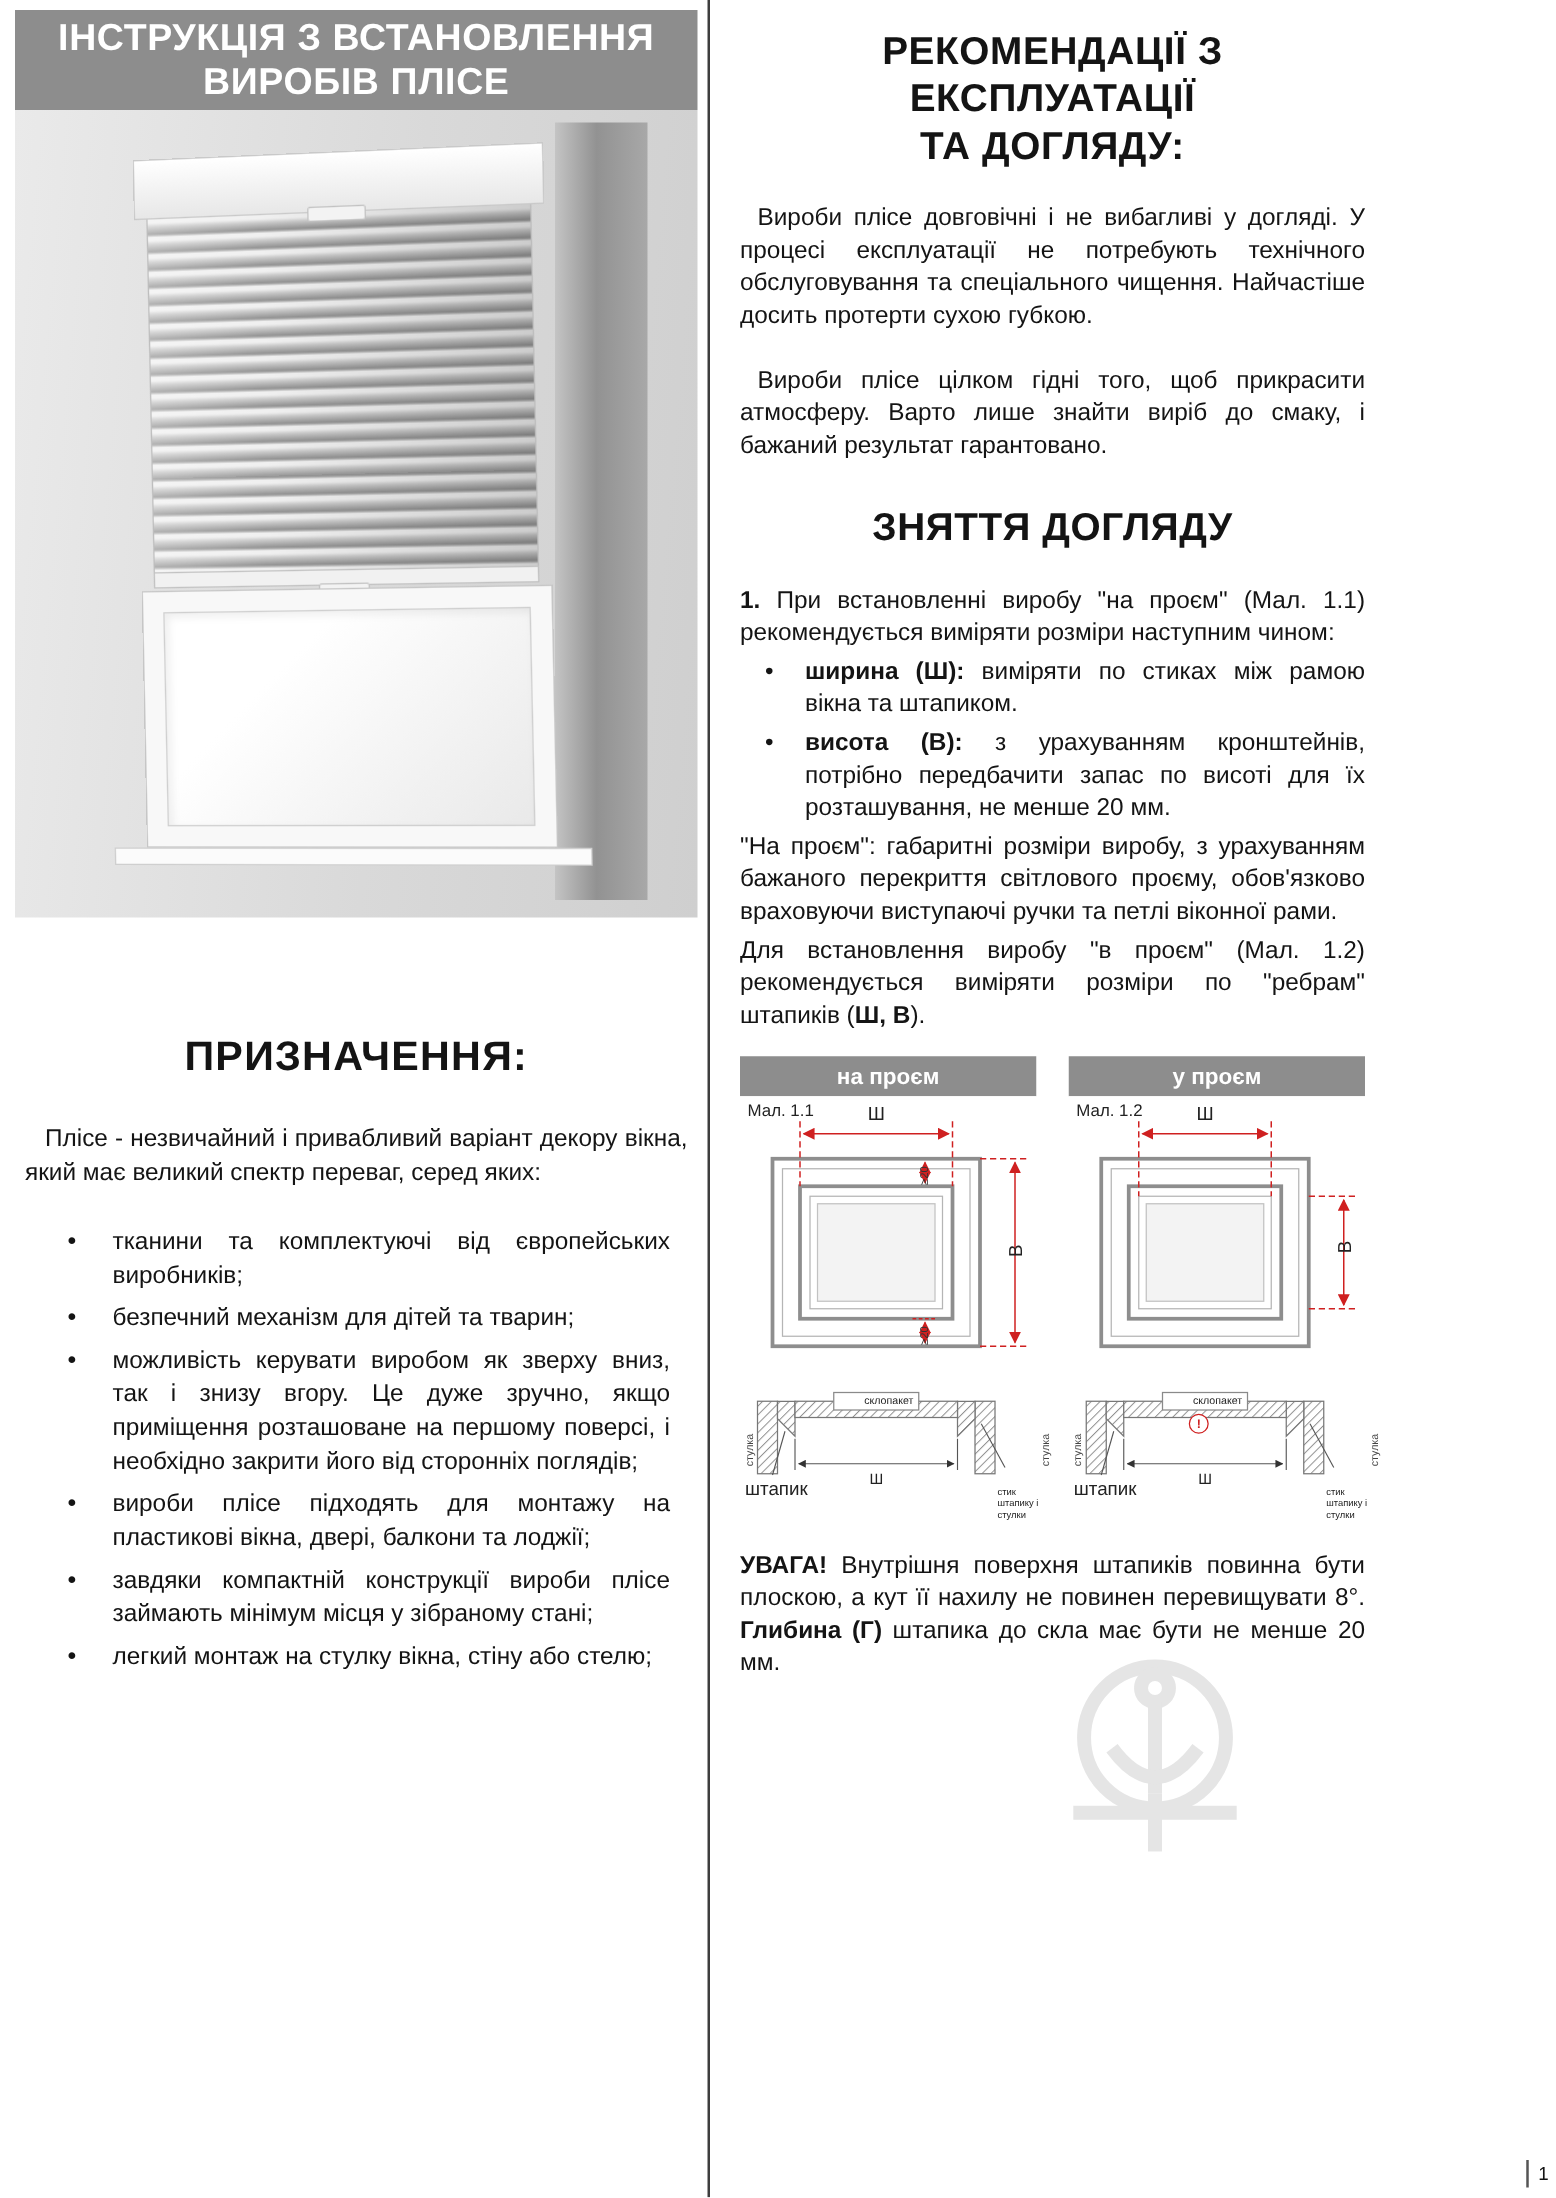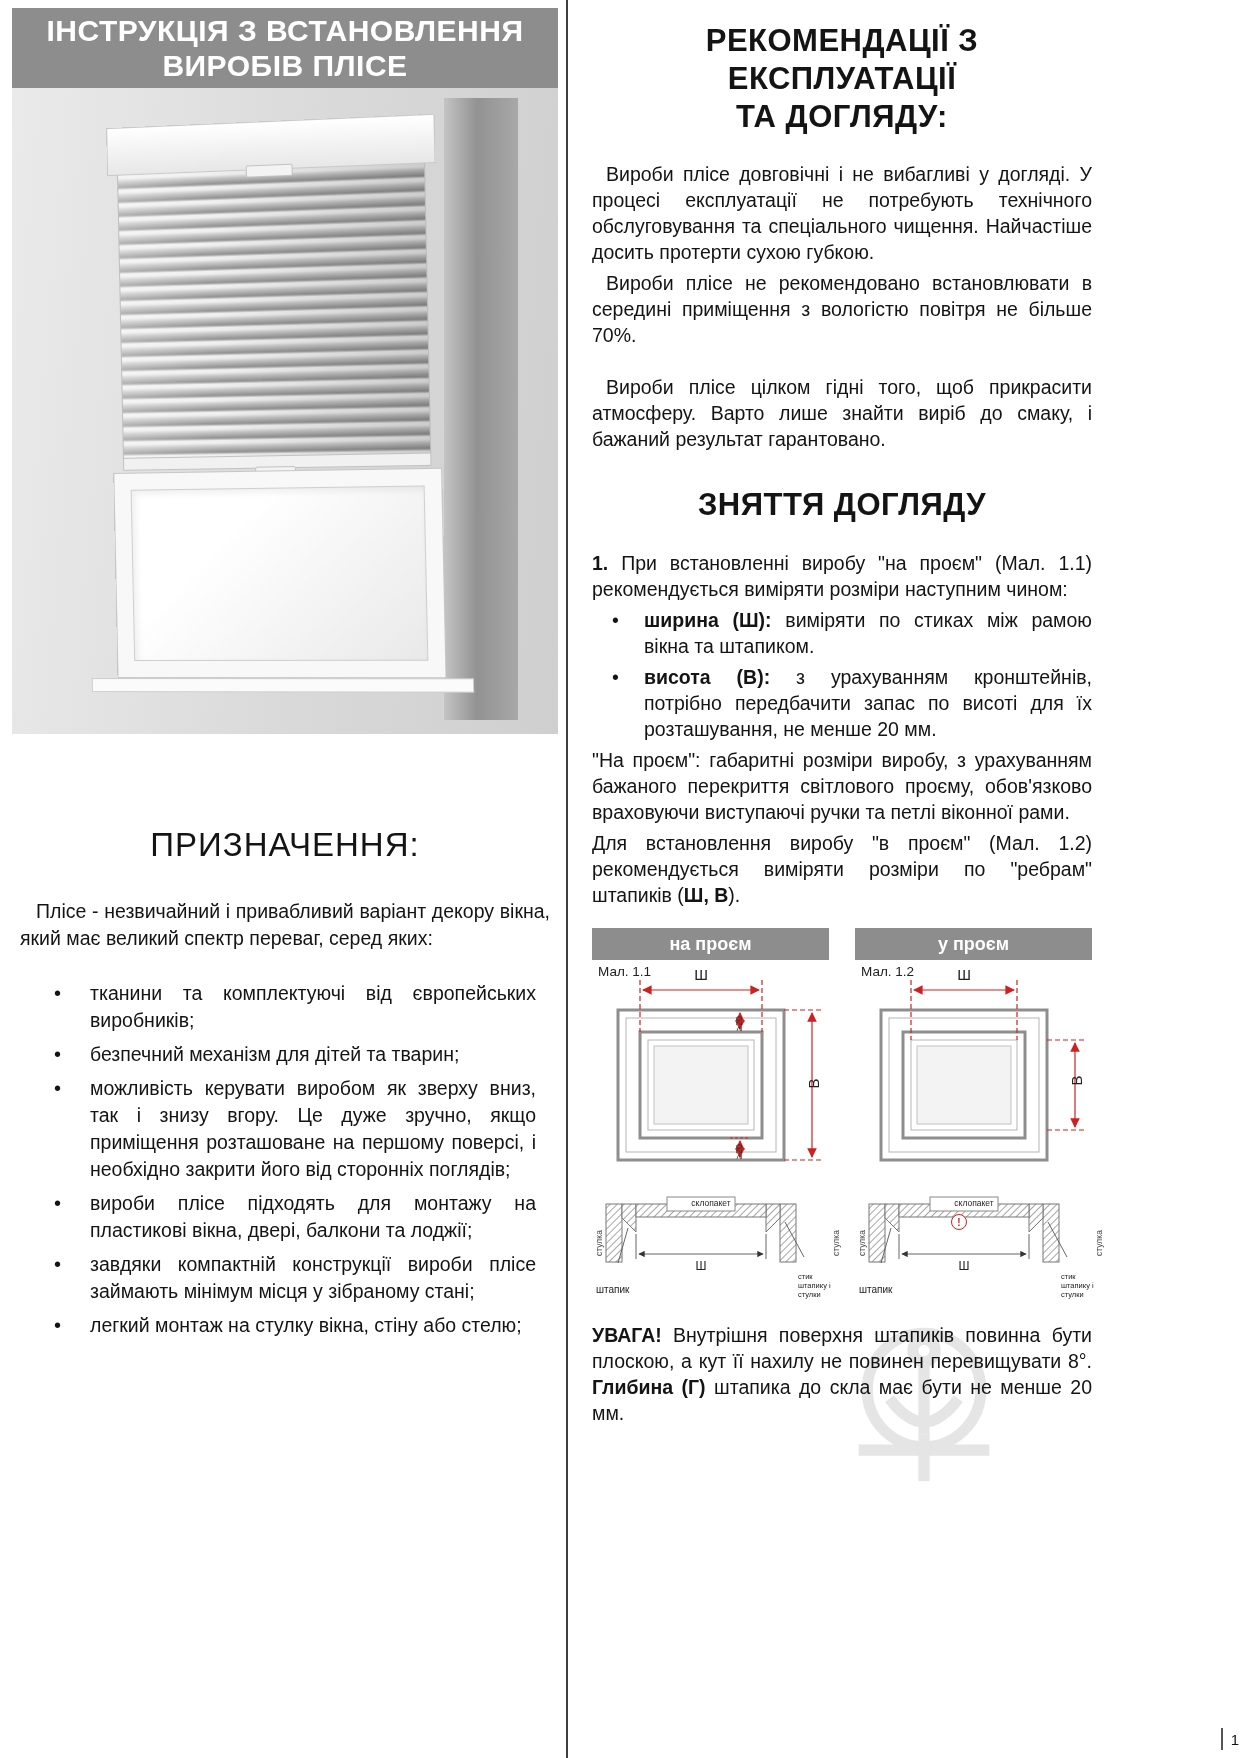--- a/index.html
+++ b/index.html
@@ -32,21 +32,21 @@
               linear-gradient(90deg, rgba(255,255,255,.28), rgba(0,0,0,0) 30%, rgba(0,0,0,.15)),
               repeating-linear-gradient(180deg,#f0f0f0 0 3px,#c9c9c9 6px,#919191 12px,#dedede 14px); }
   .bottomrail { position:relative; height:13px; margin:0 10px; background:#f1f1f1; border:1px solid #c2c2c2; }
   .bottomrail .tab { bottom:-9px; width:40px; height:10px; }
   .lower { position:relative; margin-top:2px; height:205px; background:#f8f8f8;
            border:1px solid #c6c6c6; padding:16px; }
   .glass { height:100%; background:linear-gradient(135deg,#ffffff 30%,#e9e9e9);
            border:1px solid #cfcfcf; box-shadow:inset 3px 3px 7px rgba(0,0,0,.07); }
   .sill { position:relative; margin:0 -26px; height:14px; background:#fbfbfb; border:1px solid #cfcfcf; }
 
-  .h1 { margin-top:92px; text-align:center; font-size:33px; font-weight:400; letter-spacing:1px; }
+  .h1 { margin-top:92px; text-align:center; font-size:33px; font-weight:700; letter-spacing:1px; }
   .intro { margin:34px 8px 0 8px; font-size:19.5px; line-height:27px; text-align:justify; text-indent:16px; }
   .blist { margin-top:28px; list-style:none; }
   .blist li { position:relative; padding-left:78px; padding-right:22px; font-size:19.5px;
               line-height:27px; text-align:justify; margin-bottom:7px; }
   .blist li::before { content:"\2022"; position:absolute; left:42px; top:0; font-size:20px; }
 
   
   .col-right { position:absolute; left:592px; top:22px; width:500px; }
   .h2 { text-align:center; font-size:31px; font-weight:700; line-height:1.22; letter-spacing:.5px; }
   .h2.m2 { margin-top:34px; }
@@ -66,21 +66,21 @@
   .dbody svg { position:absolute; left:0; top:0; width:247px; height:340px; }
   .dlabel { position:absolute; color:#222; white-space:nowrap; }
   .fig  { left:6px; top:4px; font-size:13.5px; }
   .shtop{ left:109px; top:6px; transform:translateX(-50%); font-size:15px; }
   .vlab { left:216px; top:115px; transform:rotate(-90deg); font-size:15px; }
   .g20  { font-size:9px; transform:rotate(-90deg); transform-origin:left top; color:#333; }
   .g20.t{ left:142px; top:71px; } .g20.b{ left:142px; top:199px; }
   .skl  { left:76px; top:238px; width:66px; text-align:center; font-size:8.5px; white-space:nowrap;padding-left:20px; }
   .stl  { font-size:8.5px; transform:rotate(-90deg); transform-origin:left top; color:#444; }
   .stl.l{ left:2px; top:296px; } .stl.r{ left:239px; top:296px; }
-  .shp  { left:4px; top:324px; font-size:10px; }
+  .shp  { left:4px; top:306px; font-size:15px; }
   .shb  { left:109px; top:299px; transform:translateX(-50%); font-size:12px; }
   .styk { left:206px; top:312px; width:42px; font-size:7.5px; line-height:1.2; white-space:normal; }
   .warnc{ position:absolute; left:96px; top:254px; width:16px; height:16px; border:1.5px solid #cf2020;
           border-radius:50%; color:#cf2020; font-size:10px; font-weight:700;
           display:flex; align-items:center; justify-content:center; background:#fff; }
 
   .attention { margin-top:22px; }
   .wm-diag { position:absolute; left:246px; top:1282px; width:172px; z-index:0; }
 
   .footer { position:absolute; right:6px; bottom:8px; display:flex; align-items:center; gap:8px; font-size:15px; }
@@ -148,21 +148,20 @@
         <path d="M24 170 L176 170"></path>
         <path d="M100 152 L100 206"></path>
       </g>
     </svg>
 
     <h2 class="h2">
       <div>РЕКОМЕНДАЦІЇ З ЕКСПЛУАТАЦІЇ</div>
       <div>ТА ДОГЛЯДУ:</div>
     </h2>
     <p class="para indent">Вироби плісе довговічні і не вибагливі у догляді. У процесі експлуатації не потребують технічного обслуговування та спеціального чищення. Найчастіше досить протерти сухою губкою.</p>
-    <p class="para tight indent">Вироби плісе не рекомендовано встановлювати в середині приміщення з вологістю повітря не більше 70%.</p>
     <p class="para indent">Вироби плісе цілком гідні того, щоб прикрасити атмосферу. Варто лише знайти виріб до смаку, і бажаний результат гарантовано.</p>
 
     <h2 class="h2 m2">ЗНЯТТЯ ДОГЛЯДУ</h2>
     <p class="para"><b>1.</b><span> При встановленні виробу "на проєм" (Мал. 1.1) рекомендується виміряти розміри наступним чином:</span></p>
     <ul class="mlist">
       <li><b>ширина (Ш):</b><span> виміряти по стиках між рамою вікна та штапиком.</span></li>
       <li><b>висота (В):</b><span> з урахуванням кронштейнів, потрібно передбачити запас по висоті для їх розташування, не менше 20 мм.</span></li>
     </ul>
     <p class="para tight">"На проєм": габаритні розміри виробу, з урахуванням бажаного перекриття світлового проєму, обов'язково враховуючи виступаючі ручки та петлі віконної рами.</p>
     <p class="para tight"><span>Для встановлення виробу "в проєм" (Мал. 1.2) рекомендується виміряти розміри по "ребрам" штапиків (</span><b>Ш, В</b><span>).</span></p>

